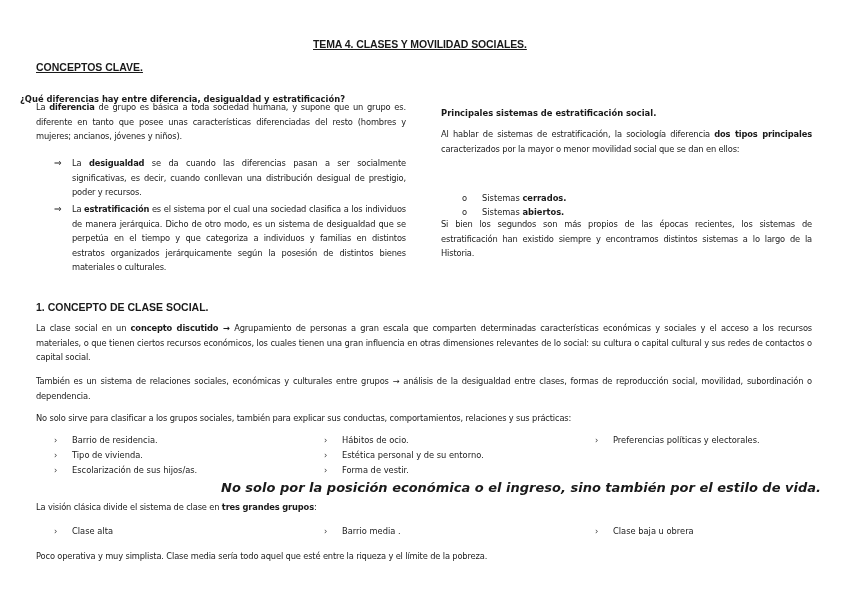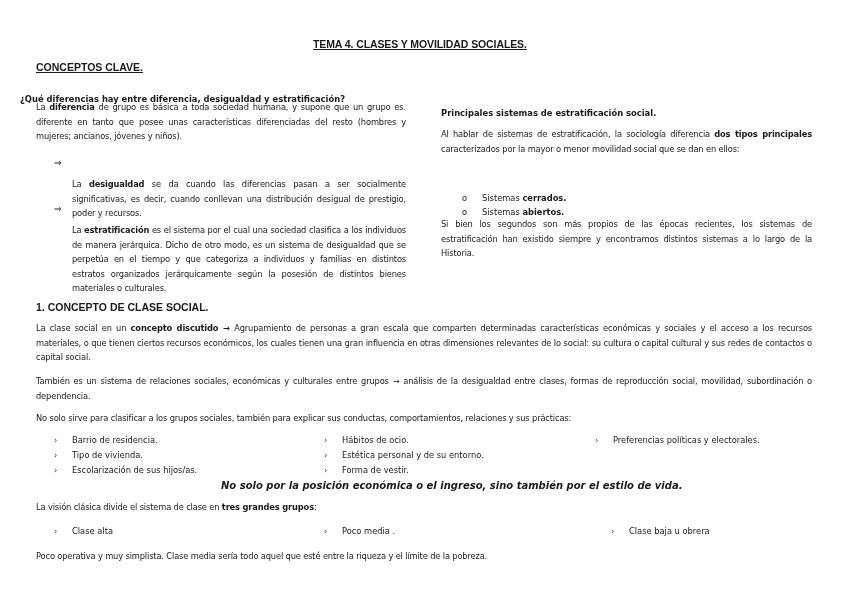--- a/index.html
+++ b/index.html
@@ -17,26 +17,26 @@
     white-space: nowrap;
   }
   .h-concepts { text-decoration: underline; }
   .q { font-size: 8.4px; font-weight: bold; white-space: nowrap; }
   .p {
     font-size: 8.3px; line-height: 14.6px; text-align: justify; letter-spacing: -0.15px;
   }
   .p b { font-weight: bold; }
   .arrow-item { position: absolute; }
   .arrow-glyph { position: absolute; left: 0; top: 0; font-size: 9px; }
-  .arrow-text { margin-left: 18px; margin-top: 21px; }
+  .arrow-text { margin-left: 18px; }
   .sub-bullet { font-size: 8.3px; white-space: nowrap; line-height: 13px; margin-top: 12px; }
   .sub-bullet .o { display: inline-block; width: 20px; }
   .list-item { font-size: 8.3px; white-space: nowrap; line-height: 14.8px; }
   .list-item .chev { display: inline-block; width: 18px; color: #333; }
-  .emph { font-size: 10px; font-weight: bold; font-style: italic; white-space: nowrap; }
+  .emph { font-size: 13px; font-weight: bold; font-style: italic; white-space: nowrap; }
 </style>
 </head>
 <body>
 
 <div class="abs title" style="left:313px; top:38px;">TEMA 4. CLASES Y MOVILIDAD SOCIALES.</div>
 
 <div class="abs h-section h-concepts" style="left:36px; top:61px;text-align:center;">CONCEPTOS CLAVE.</div>
 <div class="abs q" style="left:20px; top:86px;margin-top:8px;">¿Qué diferencias hay entre diferencia, desigualdad y estratificación?</div>
 
 <div class="abs p" style="left:36px; top:100px; width:370px;">
@@ -93,16 +93,16 @@
   <div class="list-item"><span class="chev">›</span><span>Preferencias políticas y electorales.</span></div>
 </div>
 
 <div class="abs emph" style="left:221px; top:480px;">No solo por la posición económica o el ingreso,  sino también por el estilo de vida.</div>
 
 <div class="abs p" style="left:36px; top:500px; width:776px;">
   <span>La visión clásica divide el sistema de clase en </span><b>tres grandes grupos</b><span>:</span>
 </div>
 
 <div class="abs list-item" style="left:54px; top:524px;"><span class="chev">›</span><span>Clase alta</span></div>
-<div class="abs list-item" style="left:324px; top:524px;"><span class="chev">›</span><span>Poco media .</span></div>
-<div class="abs list-item" style="left:595px; top:524px;margin-left:16px;"><span class="chev">›</span><span>Clase baja u obrera</span></div>
+<div class="abs list-item" style="left:324px; top:524px;"><span class="chev">›</span><span>Barrio media .</span></div>
+<div class="abs list-item" style="left:595px; top:524px;"><span class="chev">›</span><span>Clase baja u obrera</span></div>
 
 <div class="abs p" style="left:36px; top:549px; width:776px;">Poco operativa y muy simplista. Clase media sería todo aquel que esté entre la riqueza y el límite de la pobreza.</div>
 
 </body></html>

